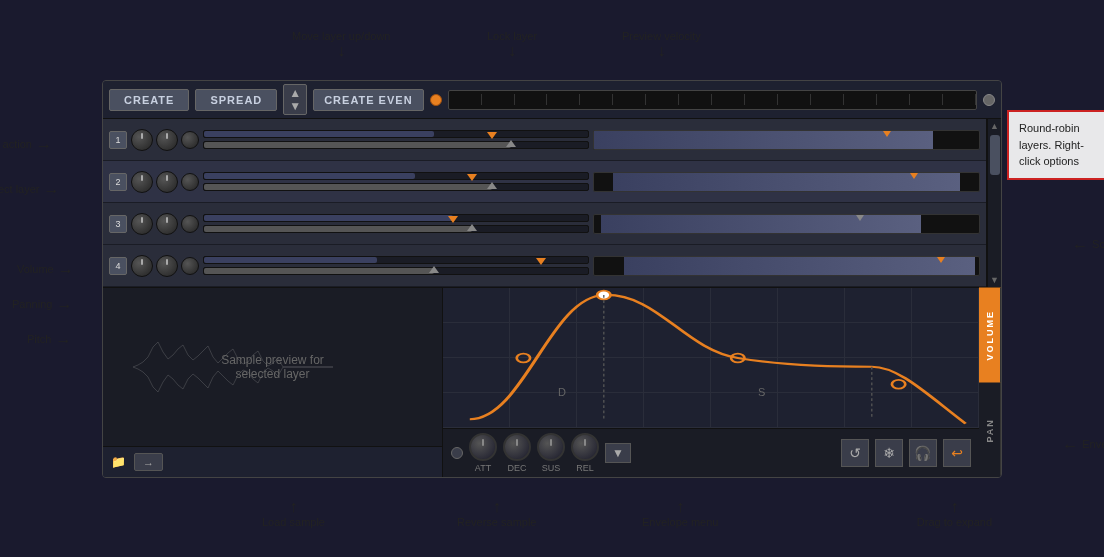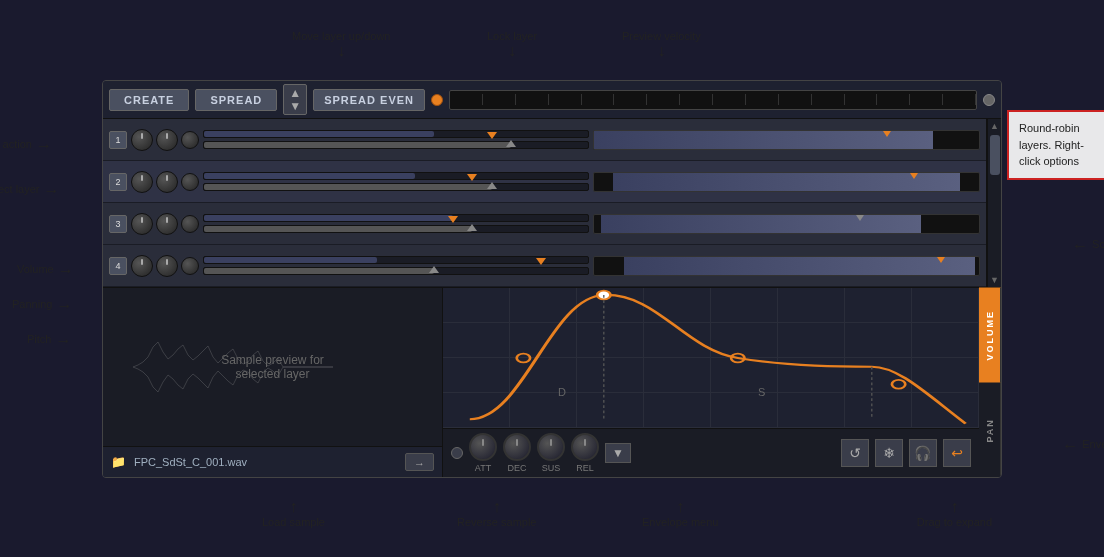--- a/index.html
+++ b/index.html
@@ -587,21 +587,21 @@
 
   <div class="plugin">
 
     <div class="toolbar">
       <button class="btn-create">CREATE</button>
       <button class="btn-delete">SPREAD</button>
       <button class="btn-updown">
         <span>▲</span>
           <span>▼</span>
       </button>
-      <button class="btn-spread">SPREAD EVEN</button>
+      <button class="btn-spread">CREATE EVEN</button>
       <div class="lock-indicator"></div>
 
       <div class="velocity-bar">
         <div class="velocity-ticks">
           <div class="velocity-tick"></div>
           <div class="velocity-tick"></div>
           <div class="velocity-tick"></div>
           <div class="velocity-tick"></div>
           <div class="velocity-tick"></div>
           <div class="velocity-tick"></div>
@@ -736,21 +736,20 @@
             </g>
           </svg>
 
           <div style="position:absolute; top:50%; left:50%; transform:translate(-50%,-50%); text-align:center; color:#666; font-size:12px; pointer-events:none;">
             <span style="white-space:pre-line;">Sample preview for
 selected layer</span>
           </div>
         </div>
         <div class="sample-footer">
           <span class="folder-icon">📁</span>
-          <span class="sample-name">FPC_SdSt_C_001.wav</span>
           <button class="reverse-btn">→</button>
         </div>
       </div>
 
       <div class="envelope-section">
         <div class="envelope-canvas">
           <div class="env-grid">
             <div class="env-grid-cell"></div>
               <div class="env-grid-cell"></div>
               <div class="env-grid-cell"></div>

